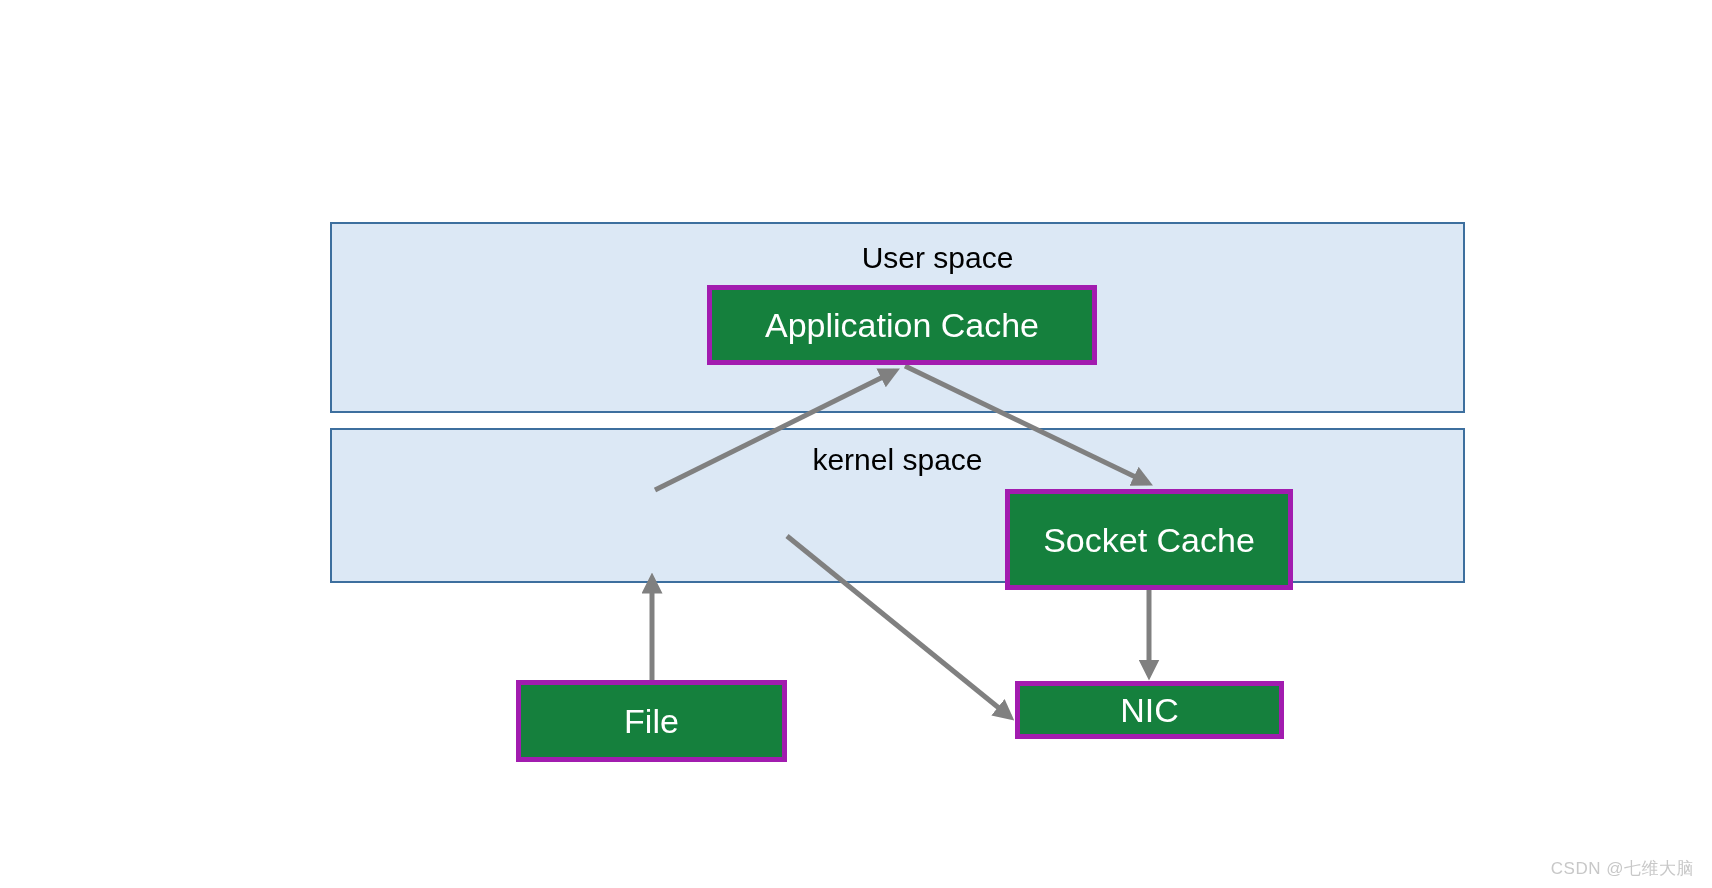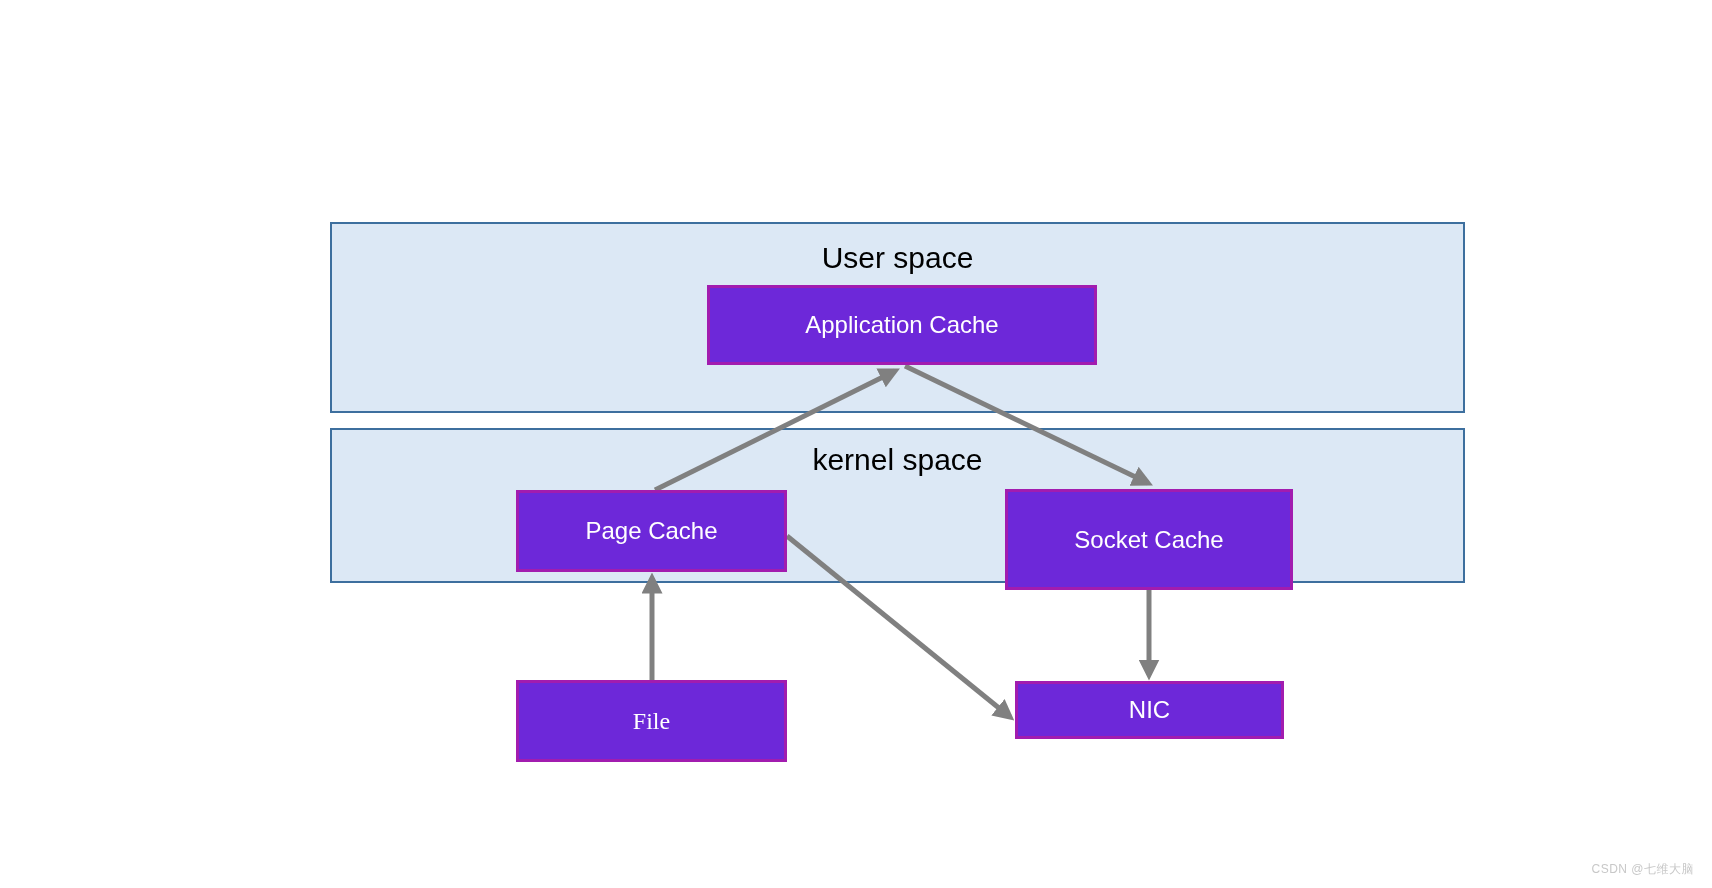--- a/index.html
+++ b/index.html
@@ -61,60 +61,60 @@
   .space-label {
     position: absolute;
     left: 0;
     width: 100%;
     text-align: center;
     font-size: 30px;
     line-height: 36px;
     color: #000000;
     white-space: nowrap;
   }
-  #user-space-label  { top: 16px; }
+  #user-space-label  { top: 16px; padding-left: 40px; }
   #kernel-space-label { top: 12px; }
 
   
   .node-box {
     position: absolute;
-    background: #6d28d9;
-    border: 3px solid #a21caf;
+    background: #15803d;
+    border: 5px solid #a21caf;
     box-sizing: border-box;
     display: flex;
     align-items: center;
     justify-content: center;
     color: #ffffff;
-    font-size: 24px;
+    font-size: 34px;
     line-height: 40px;
     white-space: nowrap;
     z-index: 4;
   }
   #application-cache-box { left: 707px;  top: 285px; width: 390px; height: 80px; }
   #page-cache-box        { left: 516px;  top: 490px; width: 271px; height: 82px; }
   #socket-cache-box      { left: 1005px; top: 489px; width: 288px; height: 101px; }
-  #file-box              { left: 516px;  top: 680px; width: 271px; height: 82px; font-family: Liberation Serif, serif; }
+  #file-box              { left: 516px;  top: 680px; width: 271px; height: 82px; }
   #nic-box               { left: 1015px; top: 681px; width: 269px; height: 58px; }
 
   
   #connector-layer {
     position: absolute;
     left: 0; top: 0;
     width: 1712px;
     height: 888px;
     z-index: 3;
     pointer-events: none;
   }
 
   
   #watermark {
     position: absolute;
     right: 18px;
     bottom: 8px;
-    font-size: 12px;
+    font-size: 17px;
     line-height: 22px;
     color: #c8c8c8;
     white-space: nowrap;
     letter-spacing: 0.5px;
   }
 </style>
 </head>
 <body>
 
 <div id="slide">
@@ -141,21 +141,20 @@
   <div id="user-space-container" class="space-container">
     <div id="user-space-label" class="space-label">User space</div>
   </div>
 
   <div id="kernel-space-container" class="space-container">
     <div id="kernel-space-label" class="space-label">kernel space</div>
   </div>
 
   <div id="application-cache-box" class="node-box">Application Cache</div>
 
-  <div id="page-cache-box" class="node-box">Page Cache</div>
 
   <div id="socket-cache-box" class="node-box">Socket Cache</div>
 
   <div id="file-box" class="node-box">File</div>
 
   <div id="nic-box" class="node-box">NIC</div>
 
   <div id="watermark">CSDN @七维大脑</div>
 
 </div>

